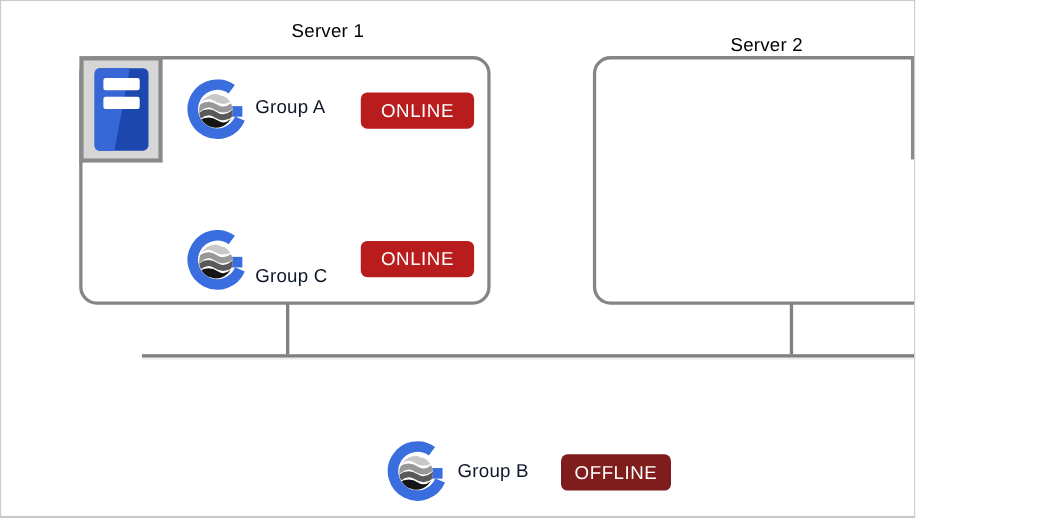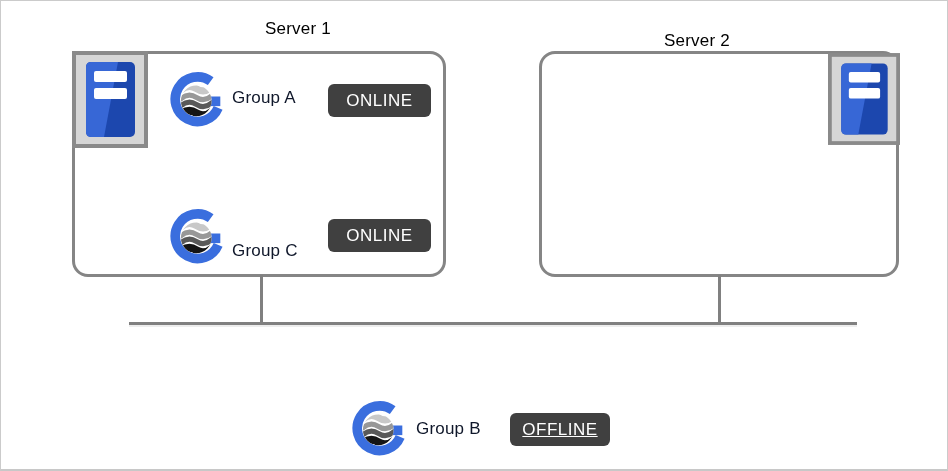--- a/index.html
+++ b/index.html
@@ -1,16 +1,16 @@
 <!DOCTYPE html>
 <html><head>
 <meta charset="utf-8">
 <style>
   html,body{margin:0;padding:0;background:#fff;font-family:"Liberation Sans",sans-serif;}
-  #frame{position:relative;width:948px;height:471px;box-sizing:border-box;
+  #frame{position:relative;width:832px;height:471px;box-sizing:border-box;
          border:1px solid #cbcbcb;border-bottom:2px solid #c8c8c8;background:#fff;overflow:hidden;}
   .server-title{position:absolute;width:200px;top:18px;text-align:center;
                 font-size:17px;color:#000;letter-spacing:.2px;}
   #server1-title{left:197px;}
   #server2-title{left:596px;margin-top:12px;}
   .server-box{position:absolute;top:50px;box-sizing:border-box;height:226px;
               border:3px solid #858585;border-radius:16px;background:#fff;}
   #server1-box{left:71px;width:374px;}
   #server2-box{left:538px;width:360px;}
   .server-icon{position:absolute;z-index:3;}
@@ -20,22 +20,22 @@
   #group-a-icon{left:169px;top:71px;}
   #group-c-icon{left:169px;top:208px;}
   #group-b-icon{left:351px;top:400px;}
   .group-label{position:absolute;font-size:17px;color:#0f172a;line-height:20px;
                white-space:nowrap;letter-spacing:.2px;}
   #group-a-label{left:231px;top:87px;}
   #group-c-label{left:231px;top:240px;}
   #group-b-label{left:415px;top:418px;}
   .status-badge{position:absolute;height:33px;line-height:33px;text-align:center;
                 color:#fff;font-size:17px;letter-spacing:.5px;border-radius:6px;z-index:2;}
-  .badge-online{background:#404040;}
-  .badge-offline{background:#404040;text-decoration:underline;}
+  .badge-online{background:#b91c1c;}
+  .badge-offline{background:#7f1d1d;}
   #badge-group-a{left:327px;top:83px;width:103px;}
   #badge-group-c{left:327px;top:218px;width:103px;}
   #badge-group-b{left:509px;top:412px;width:100px;}
   .connector-v{position:absolute;width:3px;background:#808080;z-index:1;}
   #connector-server1{left:259px;top:274px;height:47px;}
   #connector-server2{left:717px;top:274px;height:47px;}
   #bus-line{position:absolute;left:128px;top:321px;width:728px;height:3px;
             background:#808080;box-shadow:0 2px 0 rgba(0,0,0,0.07);}
 </style>
 </head>

